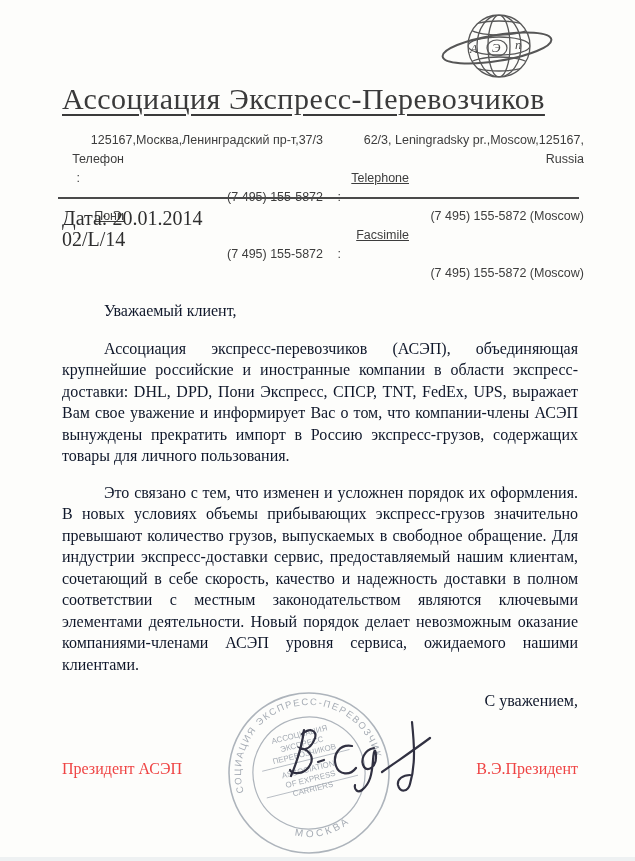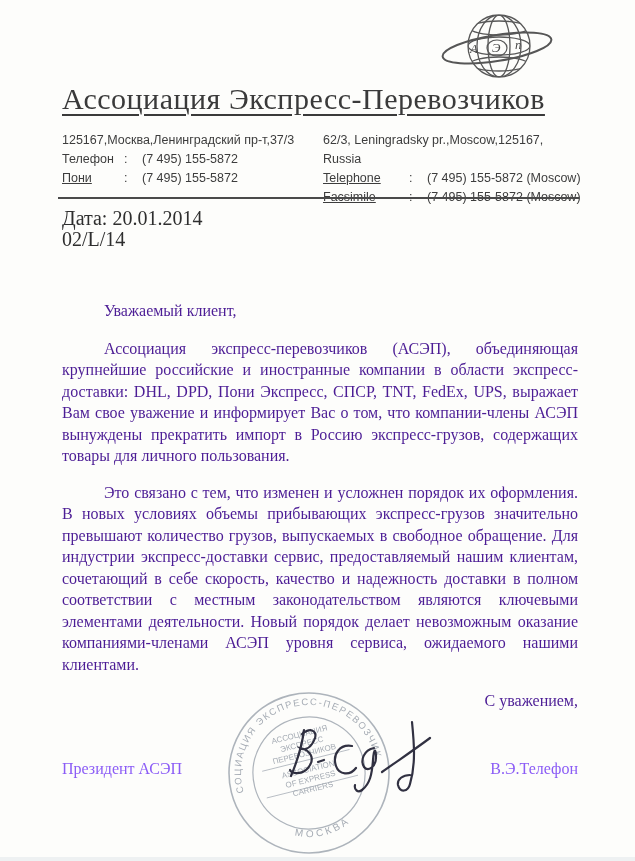--- a/index.html
+++ b/index.html
@@ -12,48 +12,48 @@
   .org-title{
     position:absolute;left:62px;top:82px;margin:0;
     font-family:"Liberation Serif",serif;font-size:30px;font-weight:500;
     color:#3a3a3a;letter-spacing:.5px;white-space:nowrap;
     text-decoration:underline;text-decoration-thickness:2px;text-underline-offset:5px;
   }
   
   .contact{
     position:absolute;left:62px;top:131px;width:522px;display:flex;
     font-family:"Liberation Sans",sans-serif;font-size:12.5px;line-height:19px;
-    color:#3d3d3d;font-weight:500;
+    color:#3d3d3d;font-weight:500;text-align:right;
   }
   .contact .col{width:50%;}
-  .crow{display:flex;}
+  .crow{display:flex;flex-direction:column;}
   .col-ru .lbl{width:62px;}
   .col-en .lbl{width:86px;text-decoration:underline;}
   .crow .cln{width:18px;}
   .u{text-decoration:underline;}
   
   .rule{position:absolute;left:58px;top:197px;width:521px;border-top:2px solid #4a4a4a;}
   .meta{
     position:absolute;left:62px;top:208px;
     font-family:"Liberation Serif",serif;font-size:20px;line-height:21px;color:#2e2e2e;
   }
   
   .body{
     position:absolute;left:62px;top:300px;width:516px;
     font-family:"Liberation Serif",serif;font-size:16px;line-height:21.5px;
-    color:#4c1d95;text-align:justify;
+    color:#0f172a;text-align:justify;
   }
   .body p{margin:0 0 15px 0;text-indent:42px;}
   .body p.sal{text-align:left;margin-bottom:16px;}
   .body p.closing{text-align:right;margin-top:4px;}
   
   .sigrow{
     position:absolute;left:62px;top:760px;width:516px;display:flex;
     justify-content:space-between;font-family:"Liberation Serif",serif;
-    font-size:16px;color:#8b5cf6;
+    font-size:16px;color:#ef4444;
   }
   .stamp{position:absolute;left:224px;top:688px;opacity:.8;}
   .stamp text{font-family:"Liberation Sans",sans-serif;fill:#8f97a2;}
   .signature{position:absolute;left:282px;top:712px;}
   .scan-edge{position:absolute;left:0;bottom:0;width:100%;height:4px;background:#eef1f2;}
 </style>
 </head>
 <body>
 
 <div class="page">
@@ -162,17 +162,17 @@
       <path d="M36,50 L42,48"></path>
       <path d="M70,34 C58,32 50,42 54,54 C57,63 68,64 74,56"></path>
       <path d="M92,36 C82,38 78,48 82,55 C86,60 94,55 94,45 C94,38 92,34 91,48 C90,62 88,72 80,78 C76,81 72,78 73,73"></path>
       <path d="M100,60 C114,50 132,38 148,26"></path>
       <path d="M130,10 C132,30 134,52 128,72 C126,80 118,81 116,73 C115,67 121,63 128,63"></path>
     </g>
   </svg>
 
   <div class="sigrow">
     <span>Президент АСЭП</span>
-    <span>В.Э.Телефон</span>
+    <span>В.Э.Президент</span>
   </div>
 
   <div class="scan-edge"></div>
 </div>
 
 </body></html>

